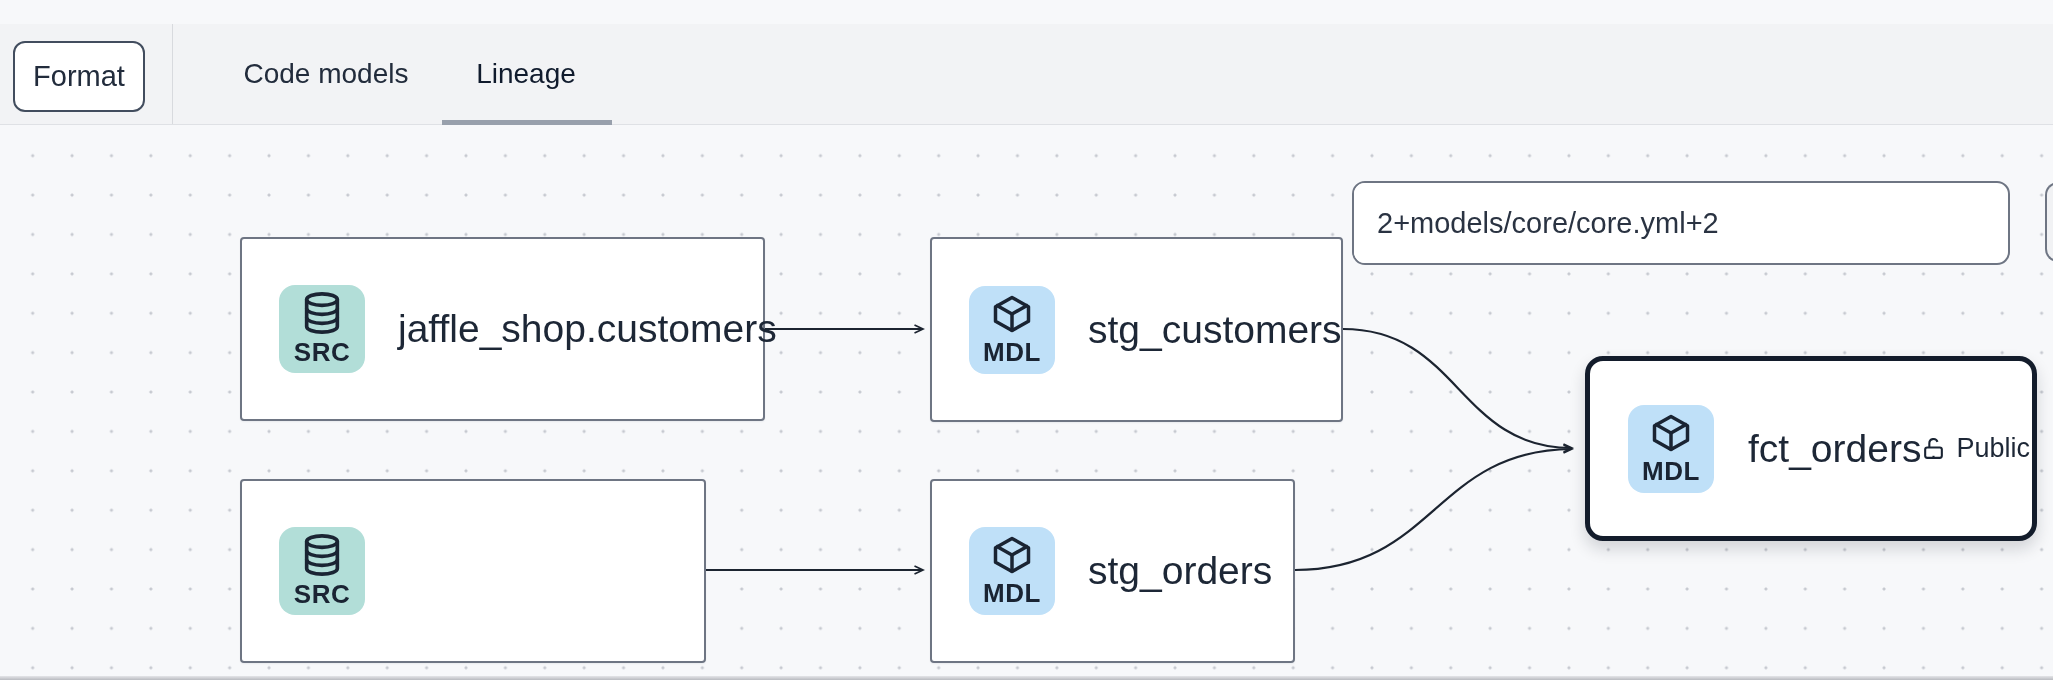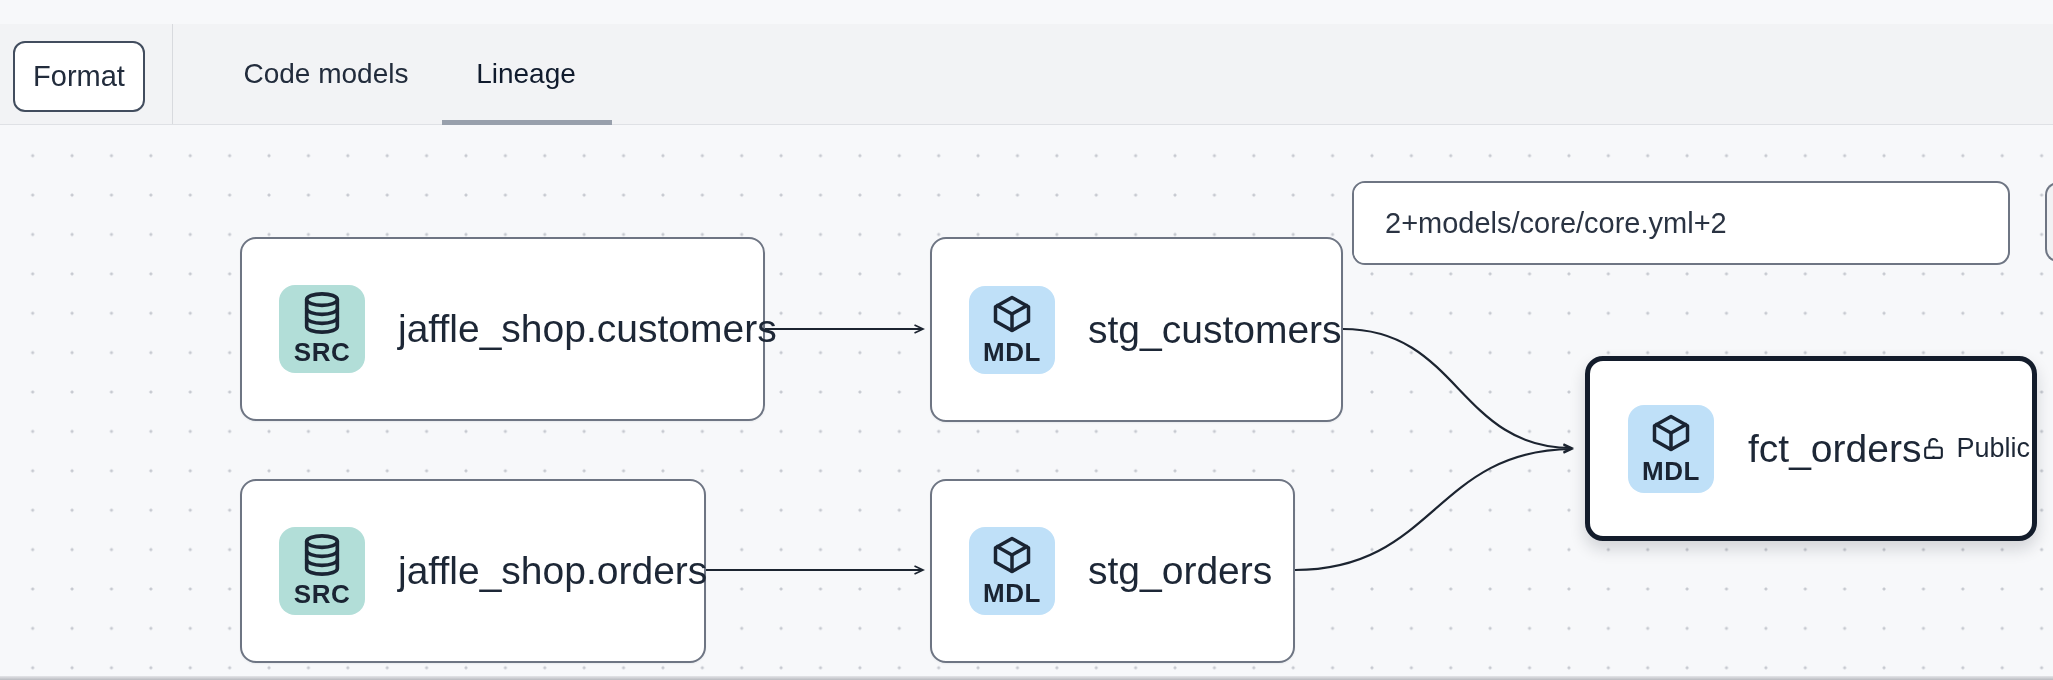--- a/index.html
+++ b/index.html
@@ -40,21 +40,21 @@
     position:absolute;left:0;top:101px;width:2053px;height:579px;overflow:hidden;
     background-color:#f7f8fa;
     background-image:radial-gradient(circle,#c6c9d0 1.5px, rgba(0,0,0,0) 1.6px);
     background-size:39.4px 39.4px;background-position:13px 11px;
   }
   .edges{position:absolute;left:0;top:-101px;width:2053px;height:680px;pointer-events:none;}
 
   
   .node{
     position:absolute;background:#ffffff;
-    border:2.5px solid #6e7583;border-radius:16px;
+    border:2.5px solid #6e7583;border-radius:4px;
     display:flex;align-items:center;box-sizing:border-box;
     padding-left:37px;gap:33px;cursor:pointer;
     box-shadow:0 1px 2px rgba(25,31,45,0.06);
   }
   .node.selected{
     border:5px solid #131c2b;border-radius:18px;
     box-shadow:0 8px 16px rgba(20,26,40,0.16);
   }
   .tile{
     width:86px;height:88px;border-radius:16px;flex:0 0 auto;
@@ -78,21 +78,21 @@
 
   
   .selector{
     position:absolute;left:1352px;top:56px;width:658px;height:84px;
     background:#ffffff;border:2.5px solid #6e7583;border-radius:13px;
     display:flex;box-sizing:border-box;overflow:hidden;
   }
   .selector input{
     width:428px;border:none;outline:none;background:#ffffff;
     font-family:"Liberation Sans", sans-serif;
-    font-size:29px;color:#28324290;color:#2a3342;padding:0 0 0 31px;
+    font-size:29px;color:#28324290;color:#2a3342;padding:0 0 0 23px;
   }
   .update-btn{
     flex:1;border:none;border-left:2.5px solid #6e7583;background:#ededef;
     font-family:"Liberation Sans", sans-serif;
     font-size:29px;color:#39434f;cursor:pointer;
   }
   .clipped-btn{
     position:absolute;left:2045px;top:57px;width:30px;height:80px;
     background:#f1f2f4;border:2.5px solid #6e7583;border-radius:13px 0 0 13px;border-right:none;
     box-sizing:border-box;
@@ -160,21 +160,20 @@
     <div class="node n-src-orders">
       <div class="tile src">
         <svg width="46" height="46" viewBox="0 0 24 24" fill="none" stroke="#1a2433" stroke-width="1.9">
           <ellipse cx="12" cy="5" rx="8" ry="3"></ellipse>
           <path d="M4 5v4.7c0 1.66 3.58 3 8 3s8-1.34 8-3V5"></path>
           <path d="M4 9.7v4.7c0 1.66 3.58 3 8 3s8-1.34 8-3V9.7"></path>
           <path d="M4 14.4V19c0 1.66 3.58 3 8 3s8-1.34 8-3v-4.6"></path>
         </svg>
         <span class="badge">SRC</span>
       </div>
-      <span class="node-title">jaffle_shop.orders</span>
     </div>
 
     <div class="node n-stg-orders">
       <div class="tile mdl">
         <svg width="48" height="44" viewBox="0 0 24 24" fill="none" stroke="#1a2433" stroke-width="1.9" stroke-linejoin="round">
           <path d="M21 16V8l-9-5-9 5v8l9 5 9-5z"></path>
           <polyline points="3.3 7.1 12 12 20.7 7.1"></polyline>
           <line x1="12" y1="21.5" x2="12" y2="12"></line>
         </svg>
         <span class="badge">MDL</span>

